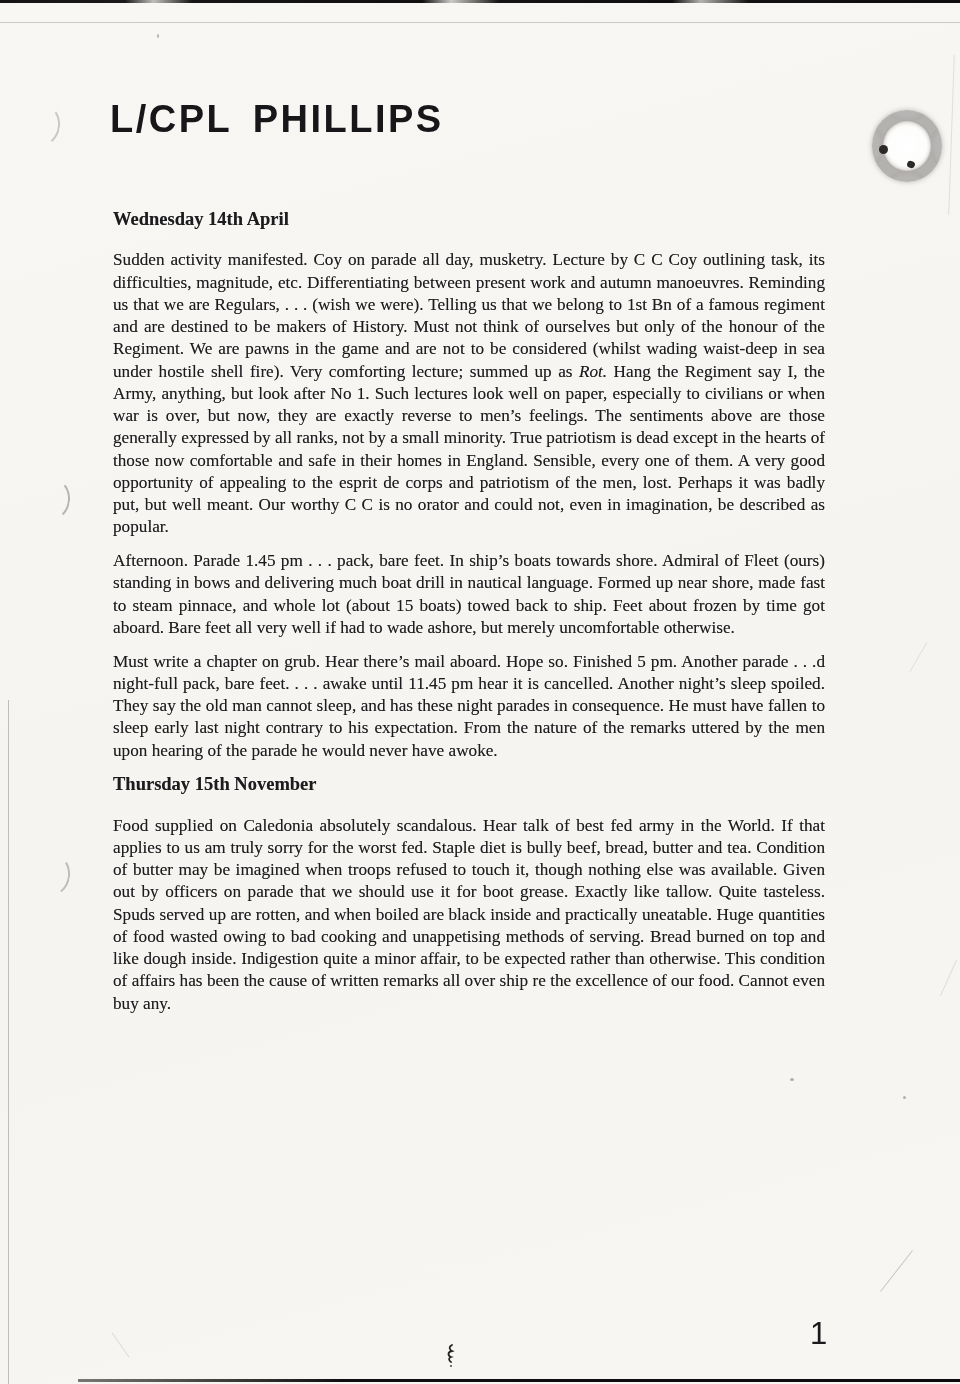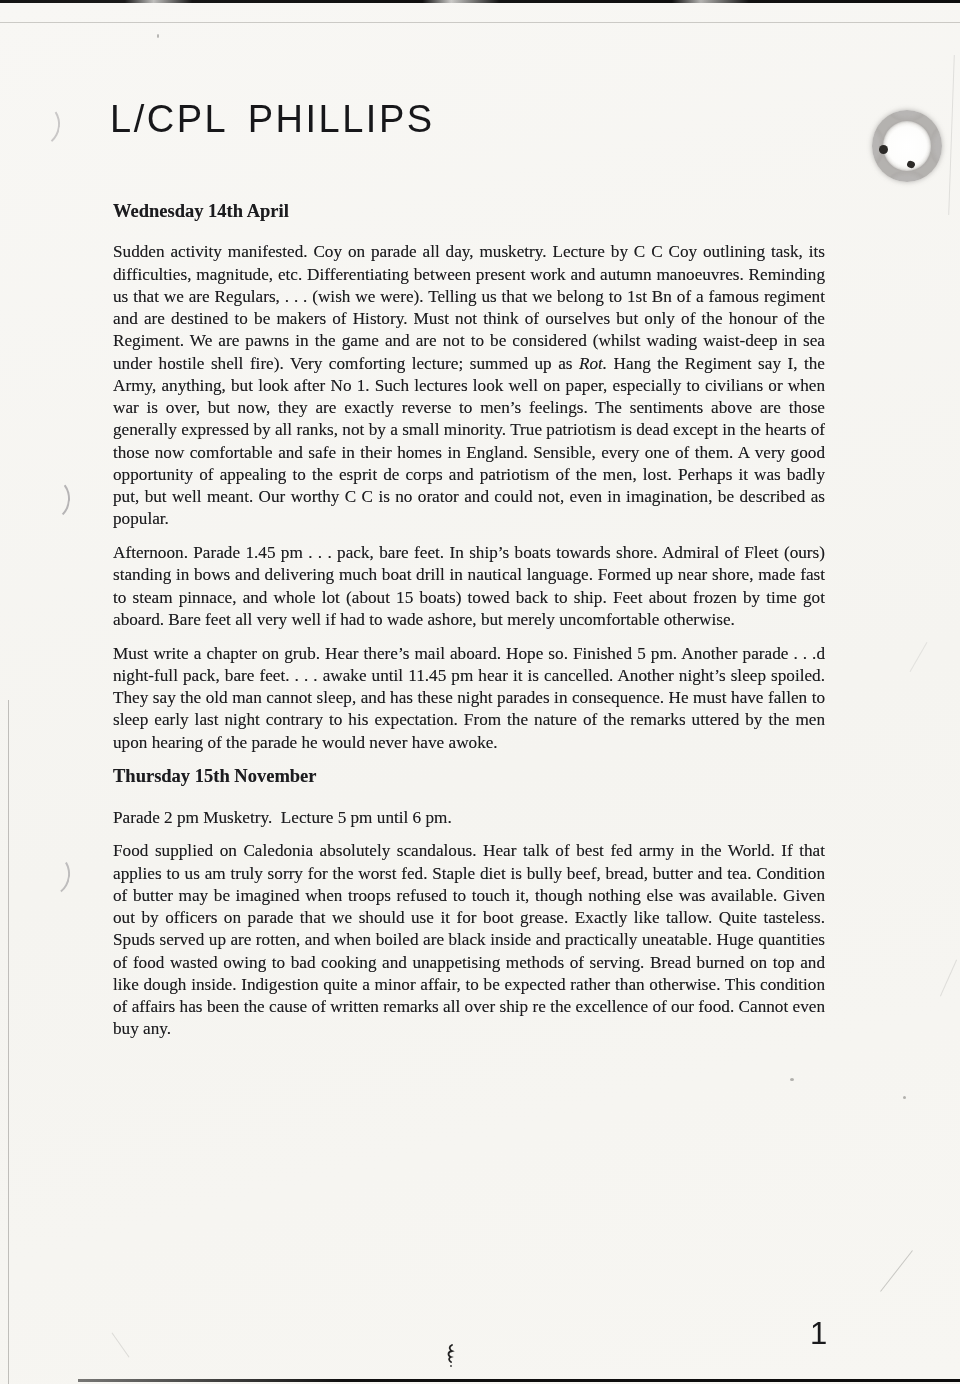--- a/index.html
+++ b/index.html
@@ -68,28 +68,28 @@
     box-sizing: border-box;
   }
   .arc.a1 { left: 24px; top: 104px; transform: rotate(8deg); border-right-color: rgba(125,123,128,0.38); }
   .arc.a2 { left: 34px; top: 478px; transform: rotate(4deg); }
   .arc.a3 { left: 34px; top: 854px; transform: rotate(10deg); border-right-color: rgba(115,113,118,0.42); }
 
   
   .title {
     position: absolute; left: 110px; top: 98px; margin: 0;
     font-family: "Liberation Sans", sans-serif;
-    font-weight: 400;
+    font-weight: 700;
     font-size: 38px;
     letter-spacing: 2.5px;
     word-spacing: 8px;
     color: #17171a;
   }
   .content {
-    position: absolute; left: 113px; top: 200px; width: 712px;
+    position: absolute; left: 113px; top: 208px; width: 712px;
     font-size: 17.2px;
     line-height: 22.25px;
     color: #1c1c1f;
     text-align: justify;
     text-shadow: 0 0 0.5px rgba(25,25,28,0.45);
   }
   .entry-heading {
     font-size: 18.5px;
     font-weight: 700;
     margin: 0 0 19px 0;
@@ -138,21 +138,20 @@
   <div class="arc a3"></div>
 
   <h1 class="title">L/CPL PHILLIPS</h1>
 
   <div class="content" id="entries">
       <h2 class="entry-heading">Wednesday 14th April</h2>
       <p class="para"><span>Sudden activity manifested. Coy on parade all day, musketry. Lecture by C C Coy outlining task, its difficulties, magnitude, etc. Differentiating between present work and autumn manoeuvres. Reminding us that we are Regulars, . . . (wish we were). Telling us that we belong to 1st Bn of a famous regiment and are destined to be makers of History. Must not think of ourselves but only of the honour of the Regiment. We are pawns in the game and are not to be considered (whilst wading waist-deep in sea under hostile shell fire). Very comforting lecture; summed up as </span><em>Rot.</em><span> Hang the Regiment say I, the Army, anything, but look after No 1. Such lectures look well on paper, especially to civilians or when war is over, but now, they are exactly reverse to men’s feelings. The sentiments above are those generally expressed by all ranks, not by a small minority. True patriotism is dead except in the hearts of those now comfortable and safe in their homes in England. Sensible, every one of them. A very good opportunity of appealing to the esprit de corps and patriotism of the men, lost. Perhaps it was badly put, but well meant. Our worthy C C is no orator and could not, even in imagination, be described as popular.</span></p>
       <p class="para"><span>Afternoon. Parade 1.45 pm . . . pack, bare feet. In ship’s boats towards shore. Admiral of Fleet (ours) standing in bows and delivering much boat drill in nautical language. Formed up near shore, made fast to steam pinnace, and whole lot (about 15 boats) towed back to ship. Feet about frozen by time got aboard. Bare feet all very well if had to wade ashore, but merely uncomfortable otherwise.</span></p>
       <p class="para"><span>Must write a chapter on grub. Hear there’s mail aboard. Hope so. Finished 5 pm. Another parade . . .d night-full pack, bare feet. . . . awake until 11.45 pm hear it is cancelled. Another night’s sleep spoiled. They say the old man cannot sleep, and has these night parades in consequence. He must have fallen to sleep early last night contrary to his expectation. From the nature of the remarks uttered by the men upon hearing of the parade he would never have awoke.</span></p>
       <h2 class="entry-heading">Thursday 15th November</h2>
-      <p class="para"><span>Parade 2 pm Musketry. Lecture 5 pm until 6 pm.</span></p>
       <p class="para"><span>Food supplied on Caledonia absolutely scandalous. Hear talk of best fed army in the World. If that applies to us am truly sorry for the worst fed. Staple diet is bully beef, bread, butter and tea. Condition of butter may be imagined when troops refused to touch it, though nothing else was available. Given out by officers on parade that we should use it for boot grease. Exactly like tallow. Quite tasteless. Spuds served up are rotten, and when boiled are black inside and practically uneatable. Huge quantities of food wasted owing to bad cooking and unappetising methods of serving. Bread burned on top and like dough inside. Indigestion quite a minor affair, to be expected rather than otherwise. This condition of affairs has been the cause of written remarks all over ship re the excellence of our food. Cannot even buy any.</span></p>
     </div>
 
   <div class="pagenum">1</div>
 
   <svg class="ink-mark" width="14" height="26" viewBox="0 0 14 26">
     <path d="M9,1 C5,3 7,6 9,7 C4,8 5,12 8,13 C5,14 6,17 8,18" fill="none" stroke="#222" stroke-width="1.8" stroke-linecap="round"></path>
     <circle cx="8" cy="22" r="0.9" fill="#333"></circle>
   </svg>
 

